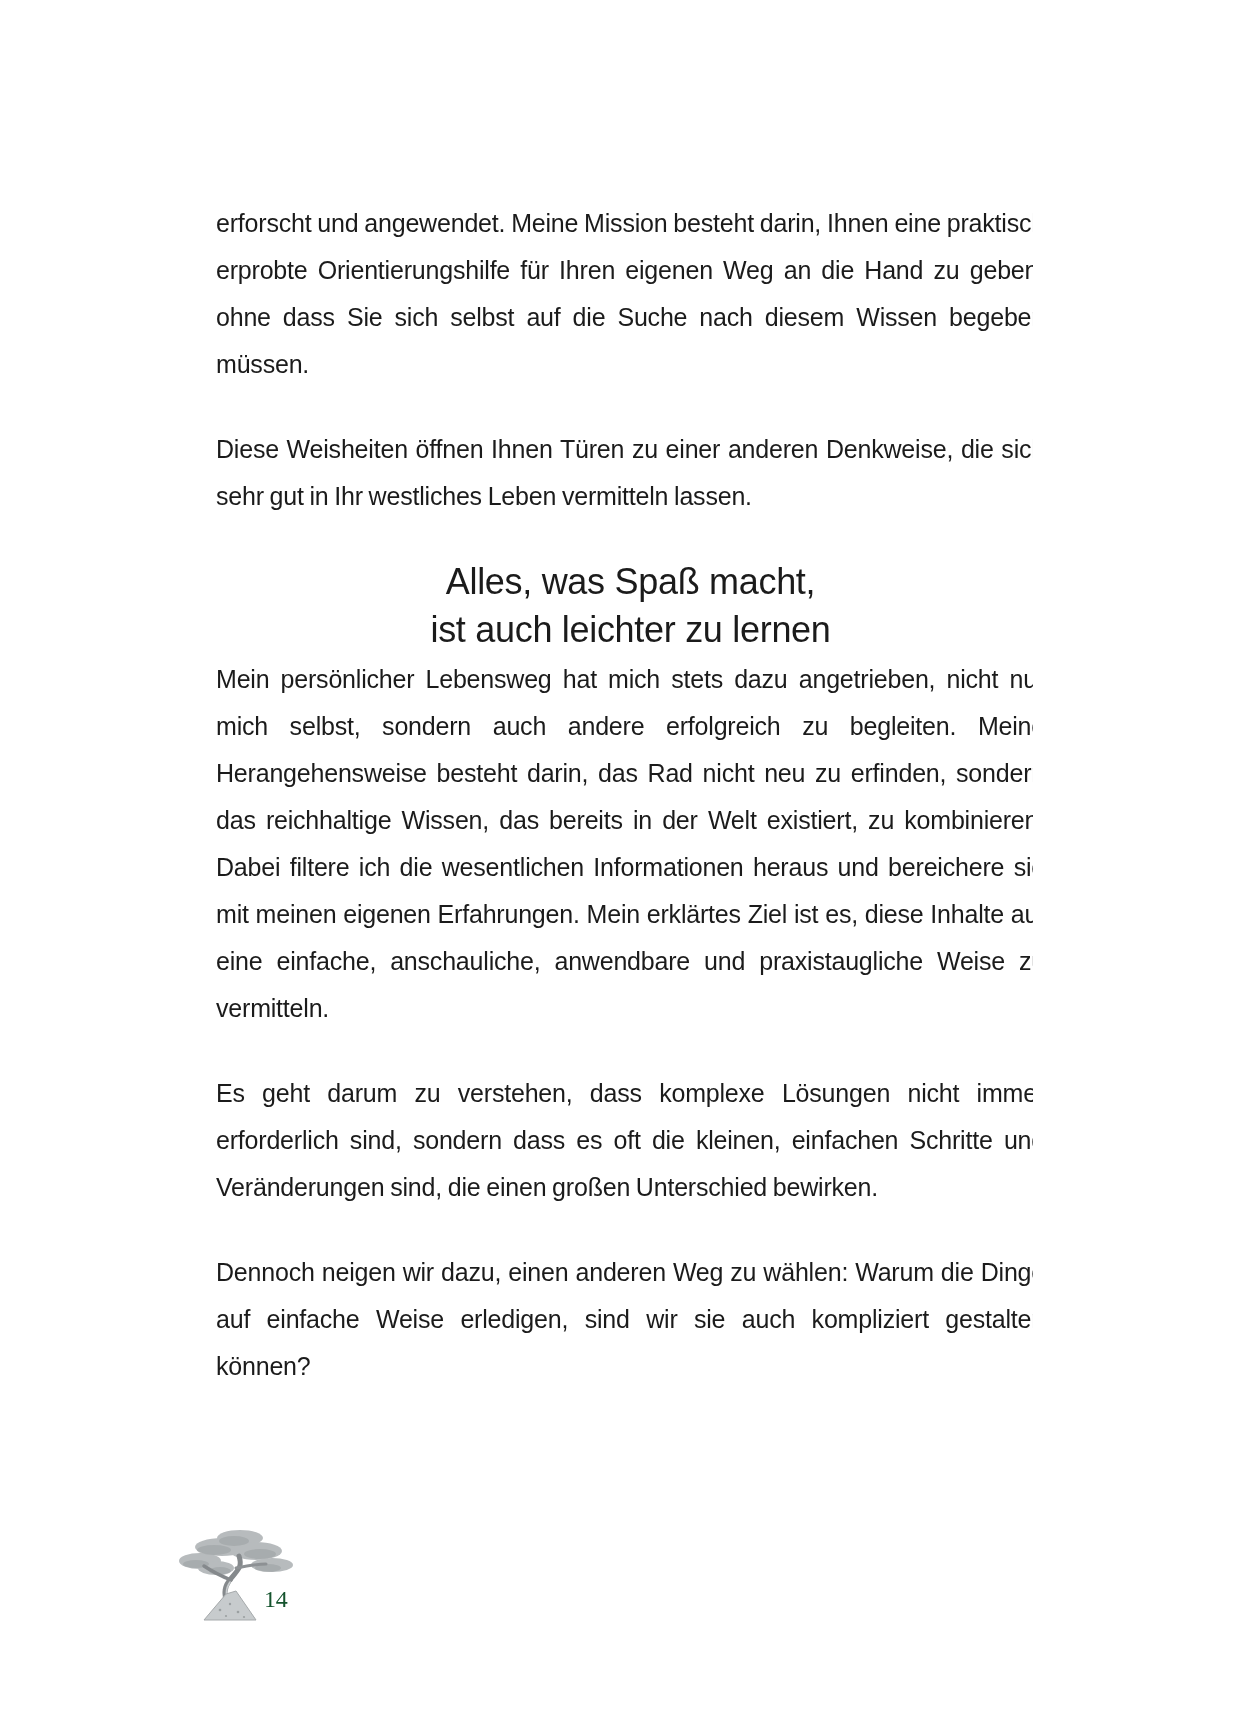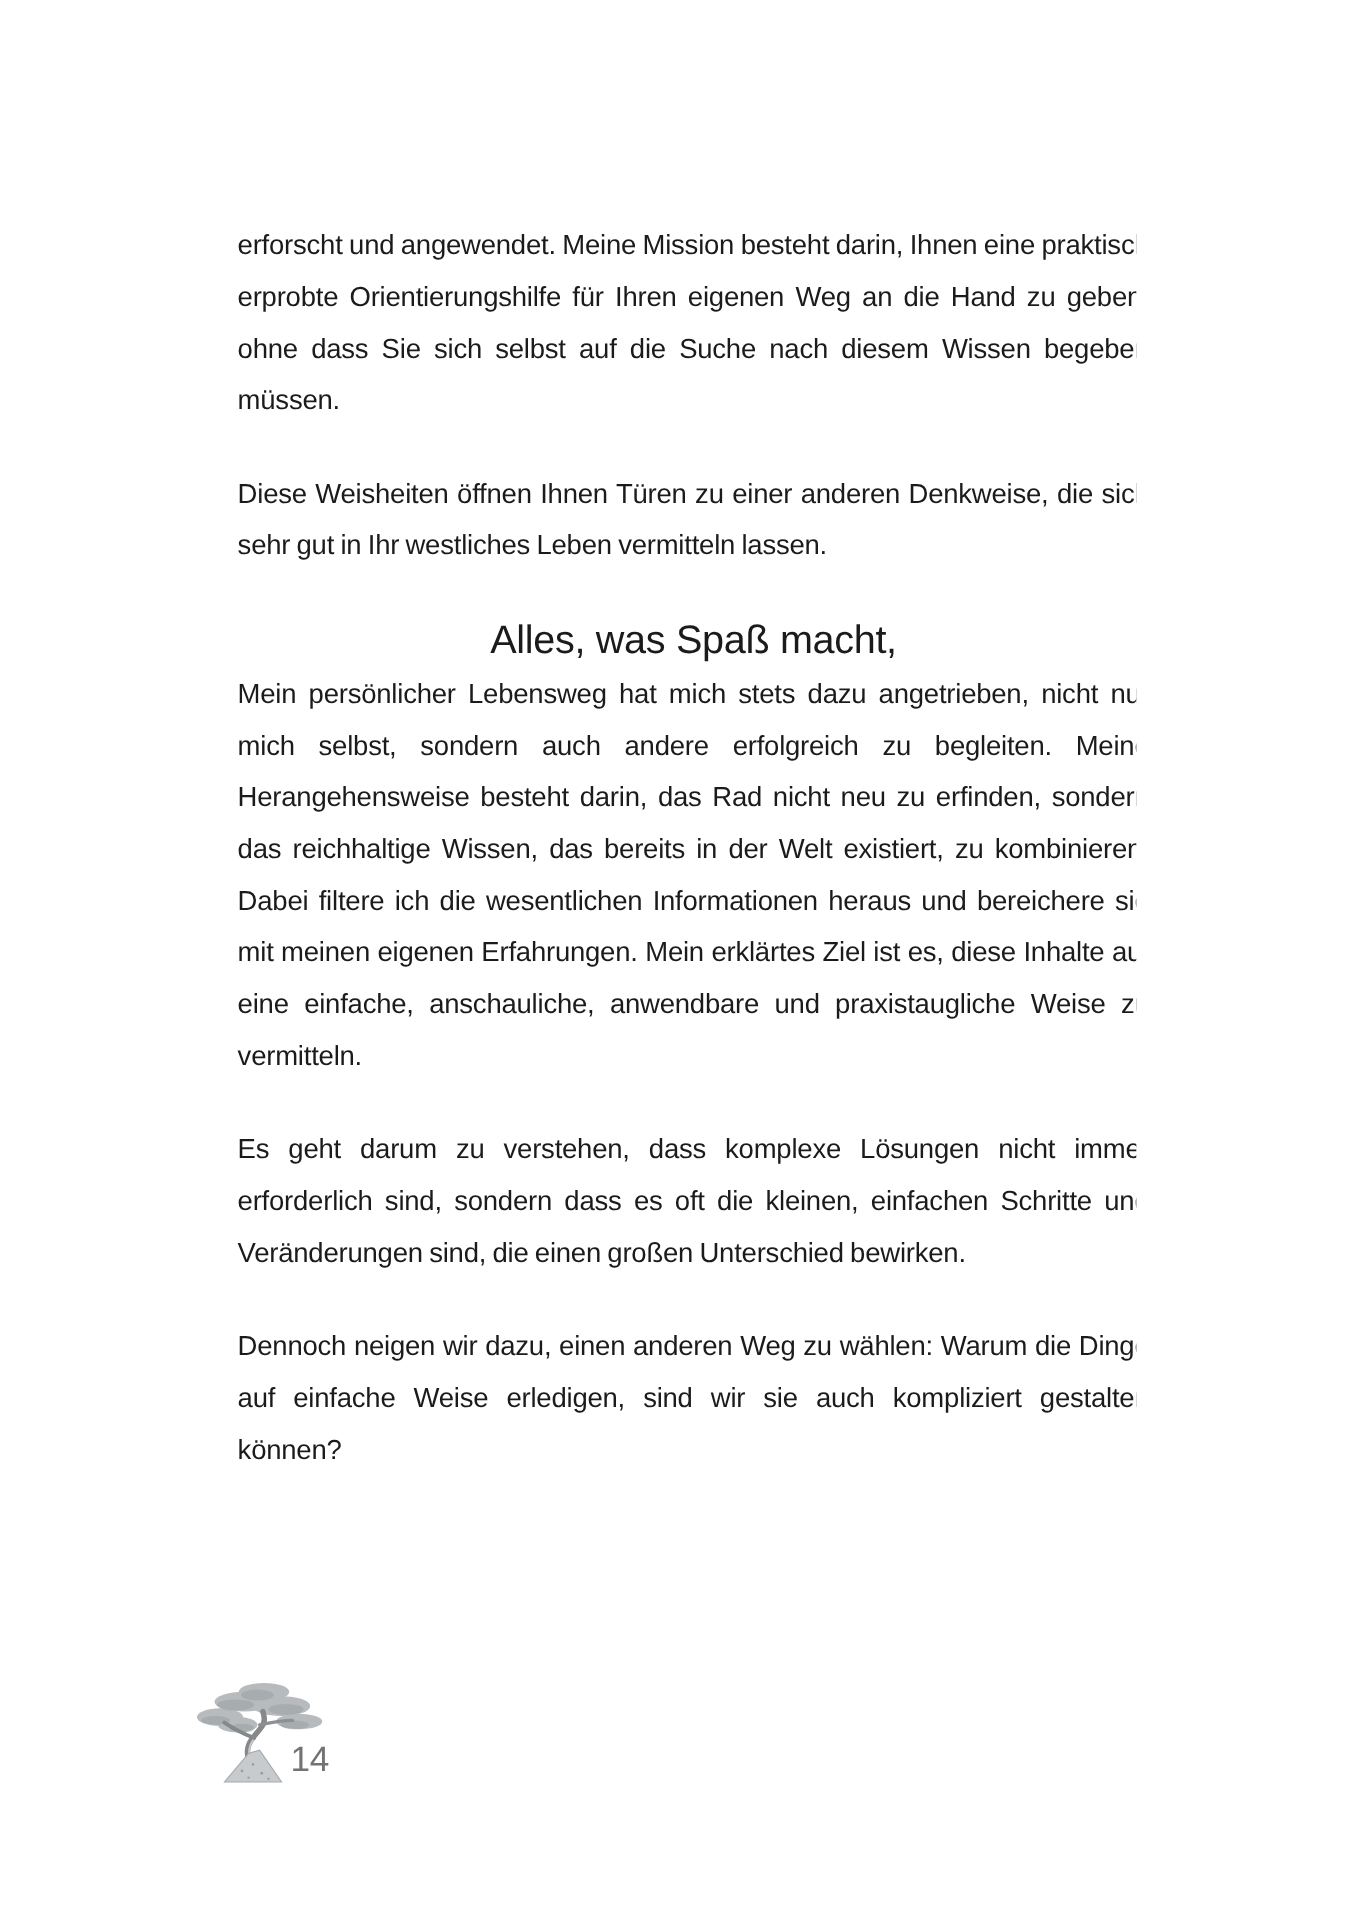--- a/index.html
+++ b/index.html
@@ -53,39 +53,41 @@
   }
   .bonsai-illustration {
     position: absolute;
     left: 0;
     top: 0;
   }
   .page-number {
     position: absolute;
     left: 88px;
     top: 62px;
-    font-size: 32px;
+    font-size: 24px;
     line-height: 27px;
     letter-spacing: -0.2px;
-    color: #737373;
+    color: #14532d;
+    font-family: Liberation Serif, serif;
   }
 </style>
 </head>
 <body>
 
 <div class="book-page">
 
   <main class="page-content">
 
     <p class="body-paragraph">erforscht und angewendet. Meine Mission besteht darin, Ihnen eine praktisch erprobte Orientierungshilfe für Ihren eigenen Weg an die Hand zu geben, ohne dass Sie sich selbst auf die Suche nach diesem Wissen begeben müssen.</p>
 
     <p class="body-paragraph">Diese Weisheiten öffnen Ihnen Türen zu einer anderen Denkweise, die sich sehr gut in Ihr westliches Leben vermitteln lassen.</p>
 
     <h2 class="section-heading">
       <span class="heading-line">Alles, was Spaß macht,</span>
+      <span class="heading-line">ist auch leichter zu lernen</span>
     </h2>
 
     <p class="body-paragraph">Mein persönlicher Lebensweg hat mich stets dazu angetrieben, nicht nur mich selbst, sondern auch andere erfolgreich zu begleiten. Meine Herangehensweise besteht darin, das Rad nicht neu zu erfinden, sondern das reichhaltige Wissen, das bereits in der Welt existiert, zu kombinieren. Dabei filtere ich die wesentlichen Informationen heraus und bereichere sie mit meinen eigenen Erfahrungen. Mein erklärtes Ziel ist es, diese Inhalte auf eine einfache, anschauliche, anwendbare und praxistaugliche Weise zu vermitteln.</p>
 
     <p class="body-paragraph">Es geht darum zu verstehen, dass komplexe Lösungen nicht immer erforderlich sind, sondern dass es oft die kleinen, einfachen Schritte und Veränderungen sind, die einen großen Unterschied bewirken.</p>
 
 
     <p class="body-paragraph">Dennoch neigen wir dazu, einen anderen Weg zu wählen: Warum die Dinge auf einfache Weise erledigen, sind wir sie auch kompliziert gestalten können?</p>
 
   </main>

